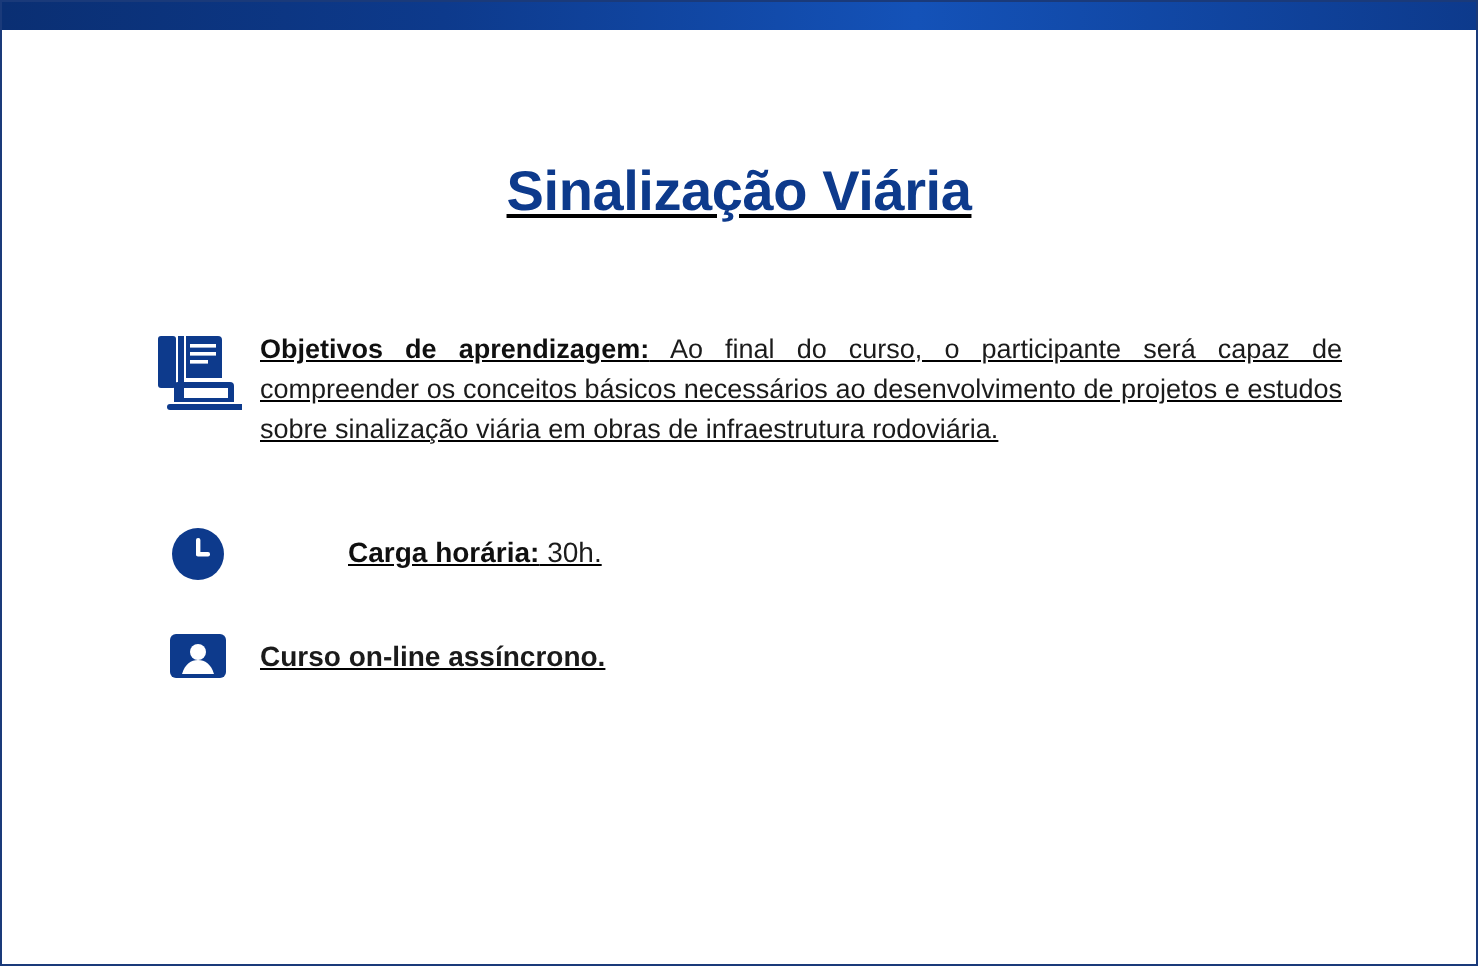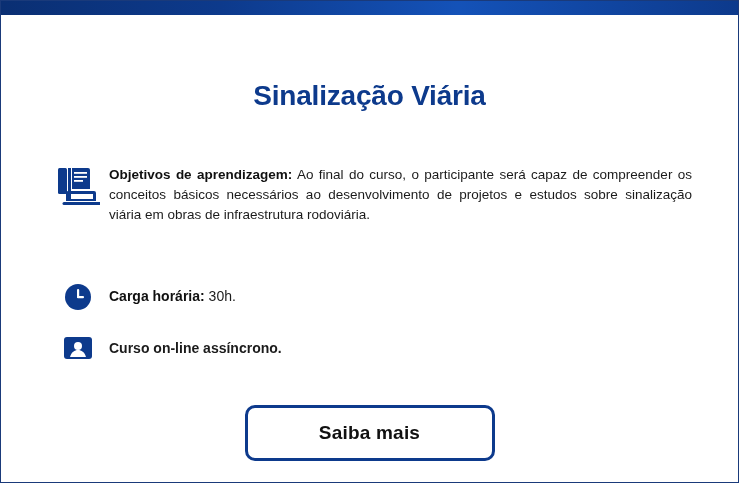--- a/index.html
+++ b/index.html
@@ -34,22 +34,23 @@
     width: 100%;
     height: 14px;
     background: linear-gradient(90deg, #0a2f73 0%, #0d3a8c 30%, #1452b8 62%, #0d3a8c 100%);
   }
   .content {
     position: absolute;
     top: 14px;
     left: 0;
     right: 0;
     bottom: 0;
-    padding: 0 46px;
+    padding: 0 67px;
     box-sizing: border-box;
+    text-decoration: underline;
   }
   .title {
     text-align: center;
     color: #0d3a8c;
     font-size: 28px;
     font-weight: bold;
     letter-spacing: -0.2px;
     margin-top: 65px;
     margin-bottom: 0;
   }
@@ -73,22 +74,23 @@
     font-size: 13.5px;
     line-height: 20px;
     color: #1b1b1b;
     text-align: justify;
   }
   .text-cell b {
     font-weight: bold;
     color: #101010;
   }
   .row-hours {
-    margin-top: 56px;
+    margin-top: 36px;
     align-items: center;
+    gap: 44px;
   }
   .row-hours .text-cell,
   .row-mode .text-cell {
     text-align: left;
     font-size: 14px;
     line-height: 18px;
   }
   .row-mode {
     margin-top: 22px;
     align-items: center;
@@ -169,18 +171,15 @@
       <div class="icon-cell">
         <svg width="30" height="28" viewBox="0 0 30 28" aria-hidden="true">
           <rect x="1" y="2" width="28" height="22" rx="3" fill="#0d3a8c"></rect>
           <circle cx="15" cy="11" r="4" fill="#ffffff"></circle>
           <path d="M7 22 c1.5 -5 4.5 -7 8 -7 c3.5 0 6.5 2 8 7 z" fill="#ffffff"></path>
         </svg>
       </div>
       <div class="text-cell">Curso on-line assíncrono.</div>
     </div>
 
-    <div class="btn-wrap">
-      <button class="btn">Saiba mais</button>
-    </div>
 
   </div>
 </div>
 
 </body></html>

